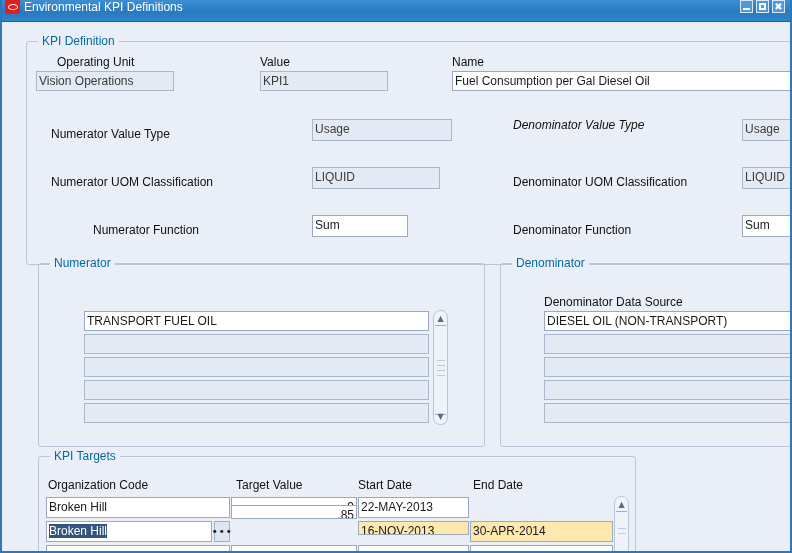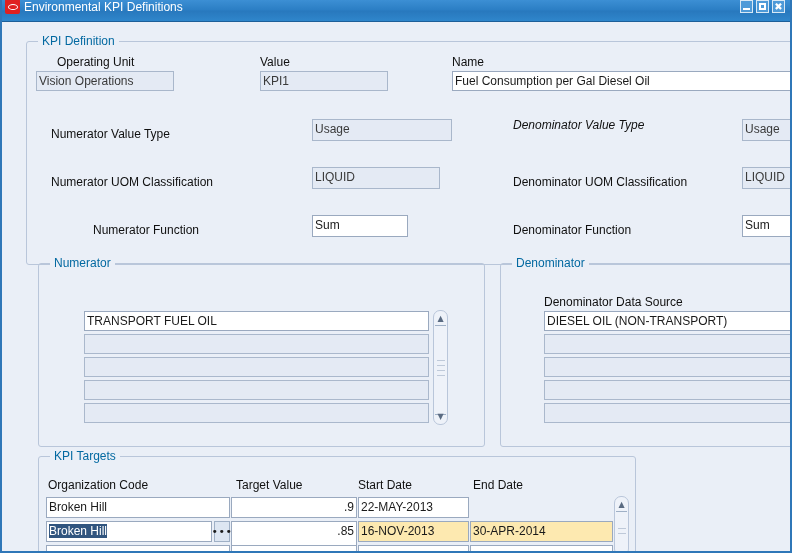--- a/index.html
+++ b/index.html
@@ -309,22 +309,22 @@
     <div class="fld" style="left:44px; top:474px; width:184px; height:21px;">Broken Hill</div>
     <div class="fld right" style="left:229px; top:474px; width:126px; height:21px;">.9</div>
     <div class="fld" style="left:356px; top:474px; width:111px; height:21px;">22-MAY-2013</div>
 
     <div class="fld" style="left:44px; top:498px; width:166px; height:21px;">
       <span class="sel">Broken Hill</span>
     </div>
     <div class="lov" style="left:212px; top:498px; width:16px; height:21px;">
       <span class="dots">•••</span>
     </div>
-    <div class="fld right" style="left:229px; top:498px; width:126px; height:30px;">.85</div>
-    <div class="fld highlight" style="left:356px; top:498px; width:111px; height:21px;">16-NOV-2013</div>
+    <div class="fld right" style="left:229px; top:482px; width:126px; height:14px;">.85</div>
+    <div class="fld highlight" style="left:356px; top:498px; width:111px; height:14px;">16-NOV-2013</div>
     <div class="fld highlight" style="left:468px; top:498px; width:143px; height:21px;">30-APR-2014</div>
 
     <div class="fld" style="left:44px; top:522px; width:184px; height:21px;"></div>
     <div class="fld" style="left:229px; top:522px; width:126px; height:21px;"></div>
     <div class="fld" style="left:356px; top:522px; width:111px; height:21px;"></div>
     <div class="fld" style="left:468px; top:522px; width:143px; height:21px;"></div>
 
     <div class="vscroll" style="left:612px; top:473px; width:15px; height:60px;">
       <div class="arrow up">▲</div>
       <div class="thumb" style="top:14px; height:44px;">

